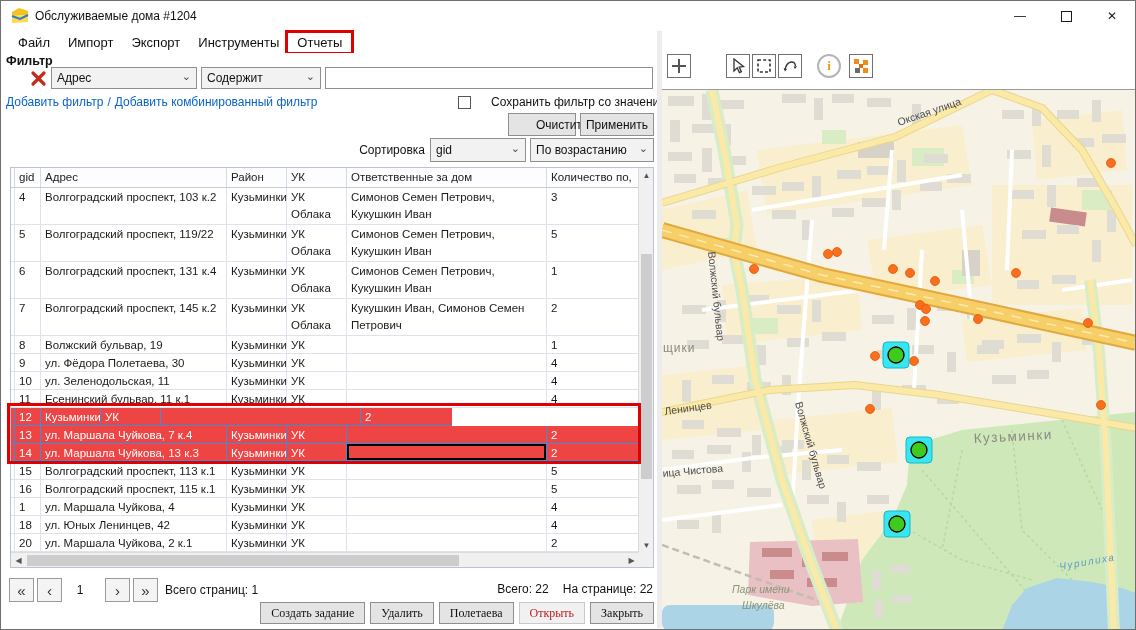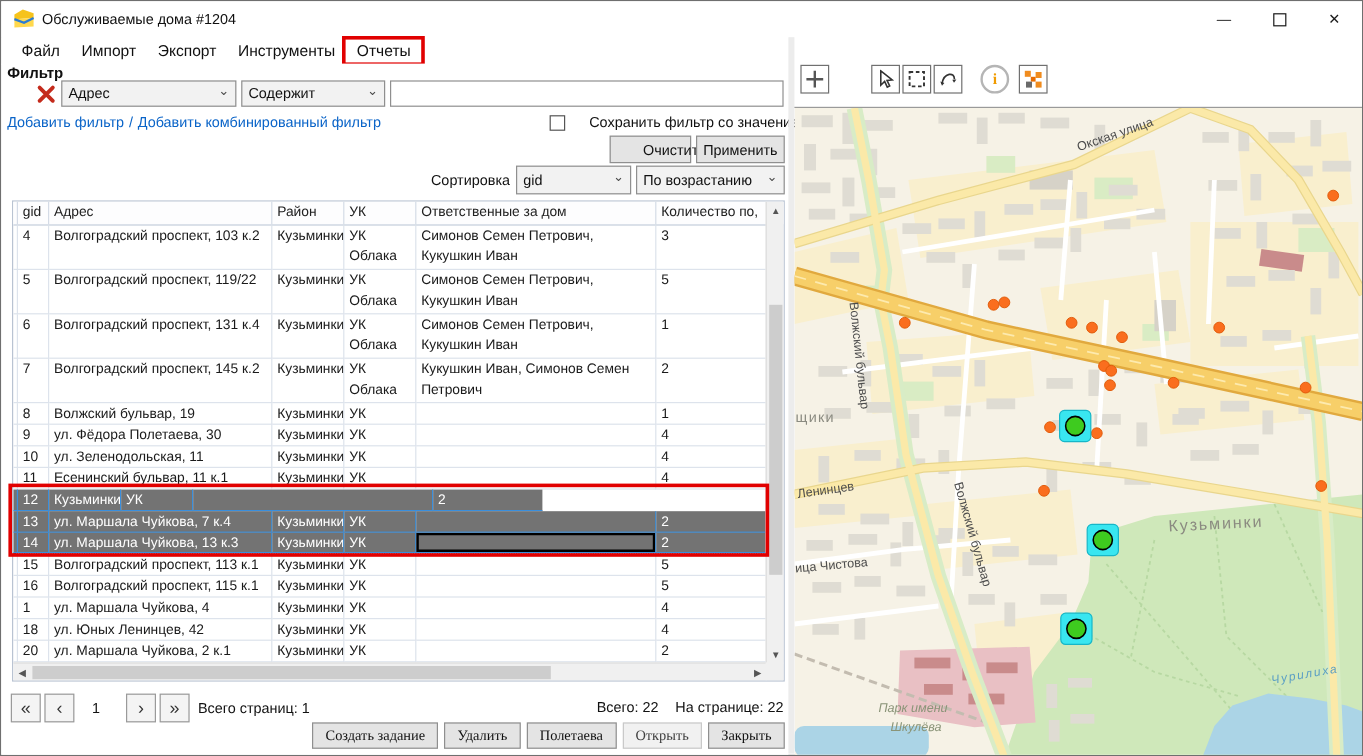--- a/index.html
+++ b/index.html
@@ -24,31 +24,31 @@
   .icon-btn{position:absolute;width:22px;height:22px;display:flex;align-items:center;justify-content:center;}
   .combo{position:absolute;height:22px;background:#f2f2f2;border:1px solid #8f8f8f;box-sizing:border-box;font-size:12px;color:#111;display:flex;align-items:center;padding:0 5px;}
   .combo .arr{margin-left:auto;color:#4a4a4a;font-size:11px;line-height:0;transform:translateY(-2px);}
   .txt-input{position:absolute;height:22px;border:1px solid #8f8f8f;box-sizing:border-box;font-size:12px;padding:0 5px;font-family:"Liberation Sans",sans-serif;}
   .links-row{position:absolute;left:5px;top:42px;font-size:12px;color:#0a64c8;white-space:nowrap;}
   .links-row .sep{color:#0a64c8;padding:0 4px;}
   .link{color:#0a64c8;}
   .checkbox{position:absolute;width:13px;height:13px;border:1px solid #555;background:#fff;box-sizing:border-box;}
   .check-label{position:absolute;font-size:12px;color:#111;white-space:nowrap;margin-left:15px;}
   .btn{border:1px solid #8f8f8f;background:#e4e4e4;font-size:12px;color:#111;display:flex;align-items:center;justify-content:center;box-sizing:border-box;}
-  .btn.disabled{color:#404040;background:#f1f1f1;border-color:#c9c9c9;}
+  .btn.disabled{color:#b91c1c;background:#f1f1f1;border-color:#c9c9c9;}
   .sort-label{position:absolute;font-size:12px;color:#111;}
 
   
   .tbl{position:absolute;left:9px;top:114px;width:644px;height:401px;border:1px solid #b9c3d2;box-sizing:border-box;background:#fff;font-size:11.5px;color:#1a1a1a;overflow:hidden;}
   .thead{display:flex;height:20px;border-bottom:1px solid #c3cddb;background:#fdfdfe;box-sizing:border-box;}
   .th{box-sizing:border-box;padding:3px 4px 0;border-right:1px solid #d4dbe6;white-space:nowrap;overflow:hidden;color:#222;}
   .trow{display:flex;height:18px;box-sizing:border-box;}
   .trow.tall{height:37px;}
   .td{box-sizing:border-box;padding:1px 4px;border-right:1px solid #dde3ec;border-bottom:1px solid #dde3ec;overflow:hidden;line-height:1.45;white-space:normal;}
-  .trow.sel .td{background:#737373;color:#fff;border-right-color:#3a8fdd;border-bottom-color:#3a8fdd;}
+  .trow.sel .td{background:#ef4444;color:#fff;border-right-color:#3a8fdd;border-bottom-color:#3a8fdd;}
   .c0{width:4px;padding:0;}
   .c1{width:26px;}
   .c2{width:186px;}
   .c3{width:60px;}
   .c4{width:60px;}
   .c5{width:200px;}
   .c6{width:91px;border-right:none;}
   .focus-cell{box-shadow:inset 0 0 0 2px #000;}
   .trow.focus-row{border-bottom:1px dotted #333;}
   .vscroll{position:absolute;right:0;top:0;width:15px;height:385px;background:#f0f0f0;border-left:1px solid #dcdcdc;box-sizing:border-box;}

